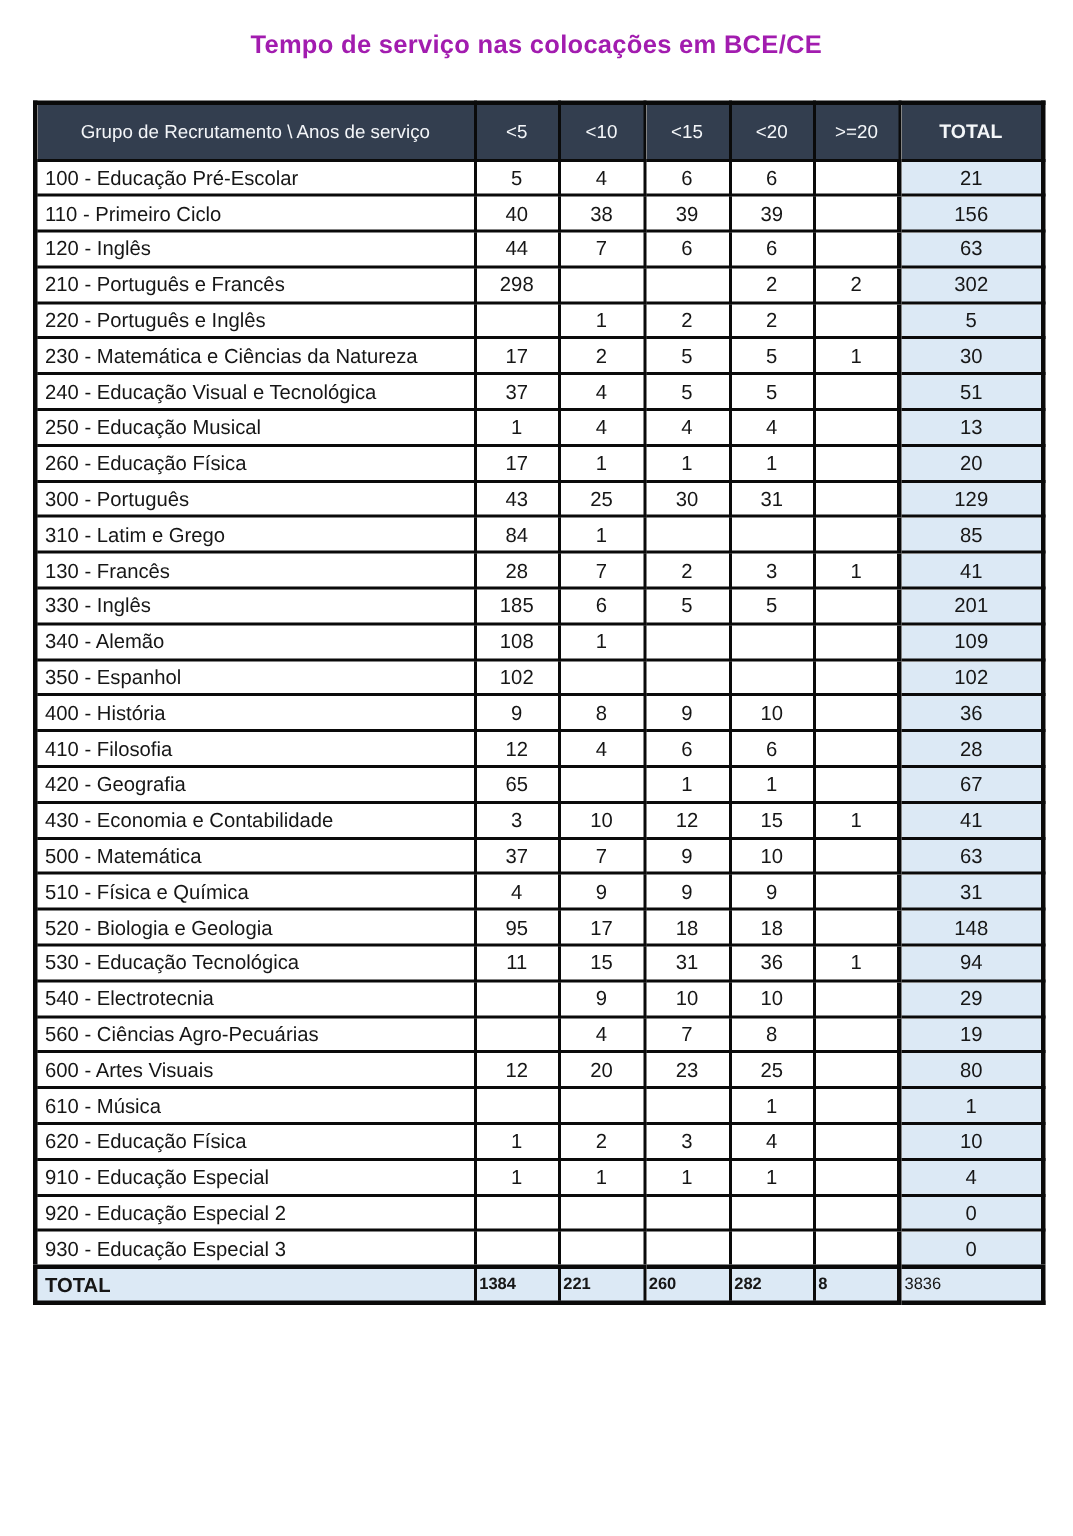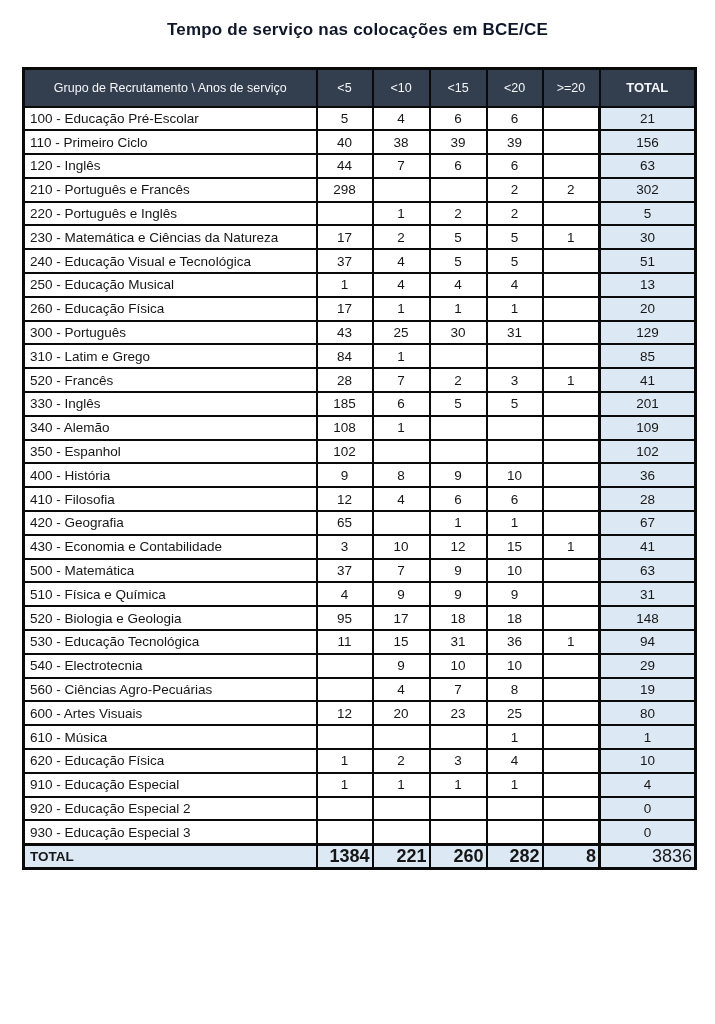--- a/index.html
+++ b/index.html
@@ -12,21 +12,21 @@
   *{box-sizing:border-box;}
   html,body{margin:0;padding:0;}
   body{
     width:715px;height:1024px;background:#ffffff;
     font-family:"Liberation Sans",sans-serif;color:var(--text);
     overflow:hidden;
   }
   .page{width:715px;height:1024px;position:relative;}
   .title{
     margin:0;padding-top:20px;text-align:center;
-    font-size:17px;font-weight:bold;color:#0f172a;
+    font-size:17px;font-weight:bold;color:#a21caf;
     letter-spacing:.2px;
   }
   table.data-table{
     border-collapse:collapse;
     margin-left:22px;margin-top:27px;
     width:672px;table-layout:fixed;
     border:3px solid var(--border);
   }
   .data-table th,.data-table td{
     border:2px solid var(--border);
@@ -43,22 +43,22 @@
     background:#ffffff;
   }
   .data-table td.label-cell{
     text-align:left;padding-left:5px;font-size:13.5px;
   }
   .data-table td.total-cell{
     background:var(--total-bg);font-weight:normal;
     border-left:3px solid var(--border);
   }
   .data-table tfoot td{
-    background:var(--total-bg);font-weight:bold;font-size:18px;
-    text-align:right;height:24px;padding:0 2px;
+    background:var(--total-bg);font-weight:bold;font-size:11px;
+    text-align:left;height:24px;padding:0 2px;
     border-top:3px solid var(--border);
   }
   .data-table tfoot td.label-cell{text-align:left;padding-left:5px;}
   .data-table tfoot td.total-cell{border-left:3px solid var(--border);}
 </style>
 </head>
 <body>
 
 <div class="page">
   <h1 class="title">Tempo de serviço nas colocações em BCE/CE</h1>
@@ -178,21 +178,21 @@
         <tr>
           <td class="label-cell">310 - Latim e Grego</td>
           <td>84</td>
           <td>1</td>
           <td></td>
           <td></td>
           <td></td>
           <td class="total-cell">85</td>
         </tr>
         <tr>
-          <td class="label-cell">520 - Francês</td>
+          <td class="label-cell">130 - Francês</td>
           <td>28</td>
           <td>7</td>
           <td>2</td>
           <td>3</td>
           <td>1</td>
           <td class="total-cell">41</td>
         </tr>
         <tr>
           <td class="label-cell">330 - Inglês</td>
           <td>185</td>

